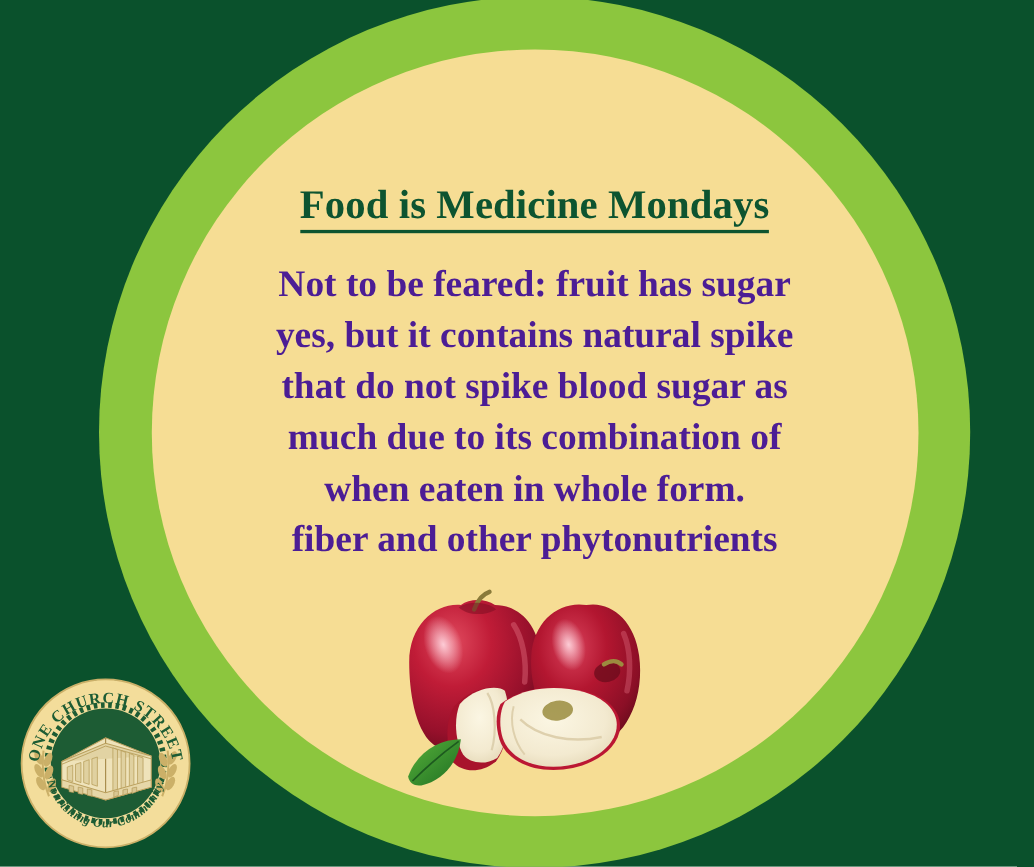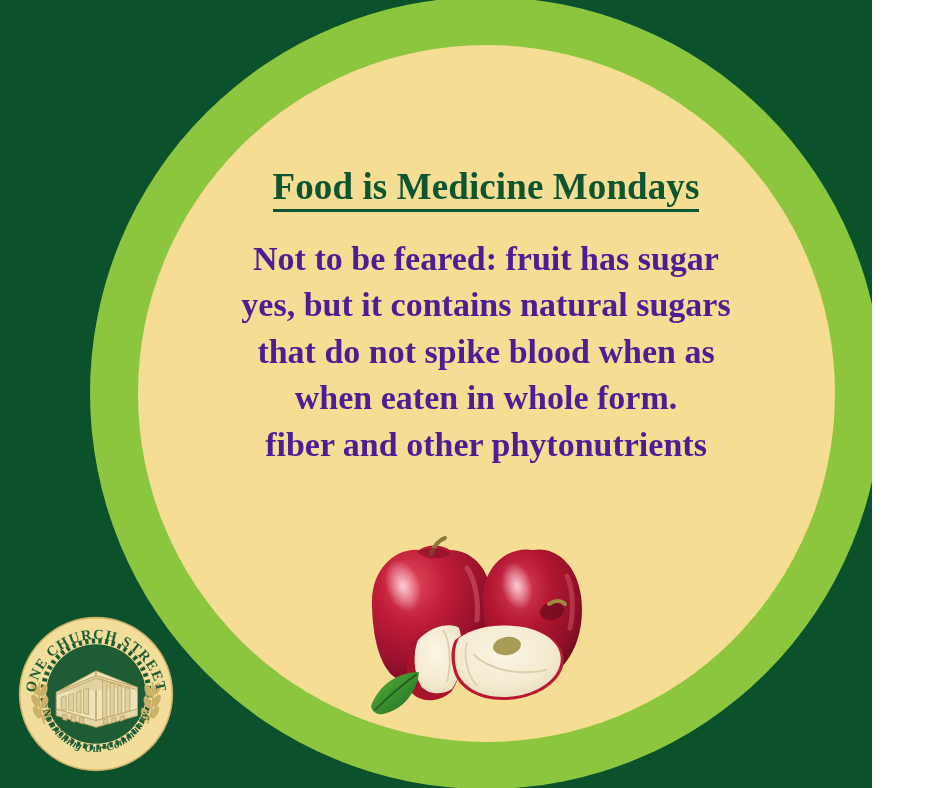--- a/index.html
+++ b/index.html
@@ -2,21 +2,21 @@
 <html><head>
 <meta charset="utf-8">
 <style>
   html, body {
     margin: 0;
     padding: 0;
     background: #ffffff;
   }
   #poster {
     position: relative;
-    width: 872px;
+    width: 940px;
     height: 788px;
     overflow: hidden;
     font-family: "Liberation Serif", "DejaVu Serif", serif;
   }
   .bg-dark {
     position: absolute;
     inset: 0;
     background: #0a512c;
   }
   
@@ -96,22 +96,23 @@
 <div id="poster">
 
   <div class="bg-dark"></div>
   <div class="ring-outer"></div>
   <div class="ring-inner"></div>
 
   <div class="content">
     <h1 class="poster-title">Food is Medicine Mondays</h1>
     <p class="poster-body">
       <span class="ln">Not to be feared: fruit has sugar</span>
-      <span class="ln">yes, but it contains natural sugars</span>
-      <span class="ln">that do not spike blood when as</span>
+      <span class="ln">yes, but it contains natural spike</span>
+      <span class="ln">that do not spike blood sugar as</span>
+      <span class="ln">much due to its combination of</span>
       <span class="ln">when eaten in whole form.</span>
       <span class="ln">fiber and other phytonutrients</span>
     </p>
   </div>
 
   <div class="apples">
     <svg viewBox="0 0 270 200" xmlns="http://www.w3.org/2000/svg">
       <defs>
         <radialGradient id="apLeft" cx="33%" cy="28%" r="78%">
           <stop offset="0%" stop-color="#e04a5e"></stop>

